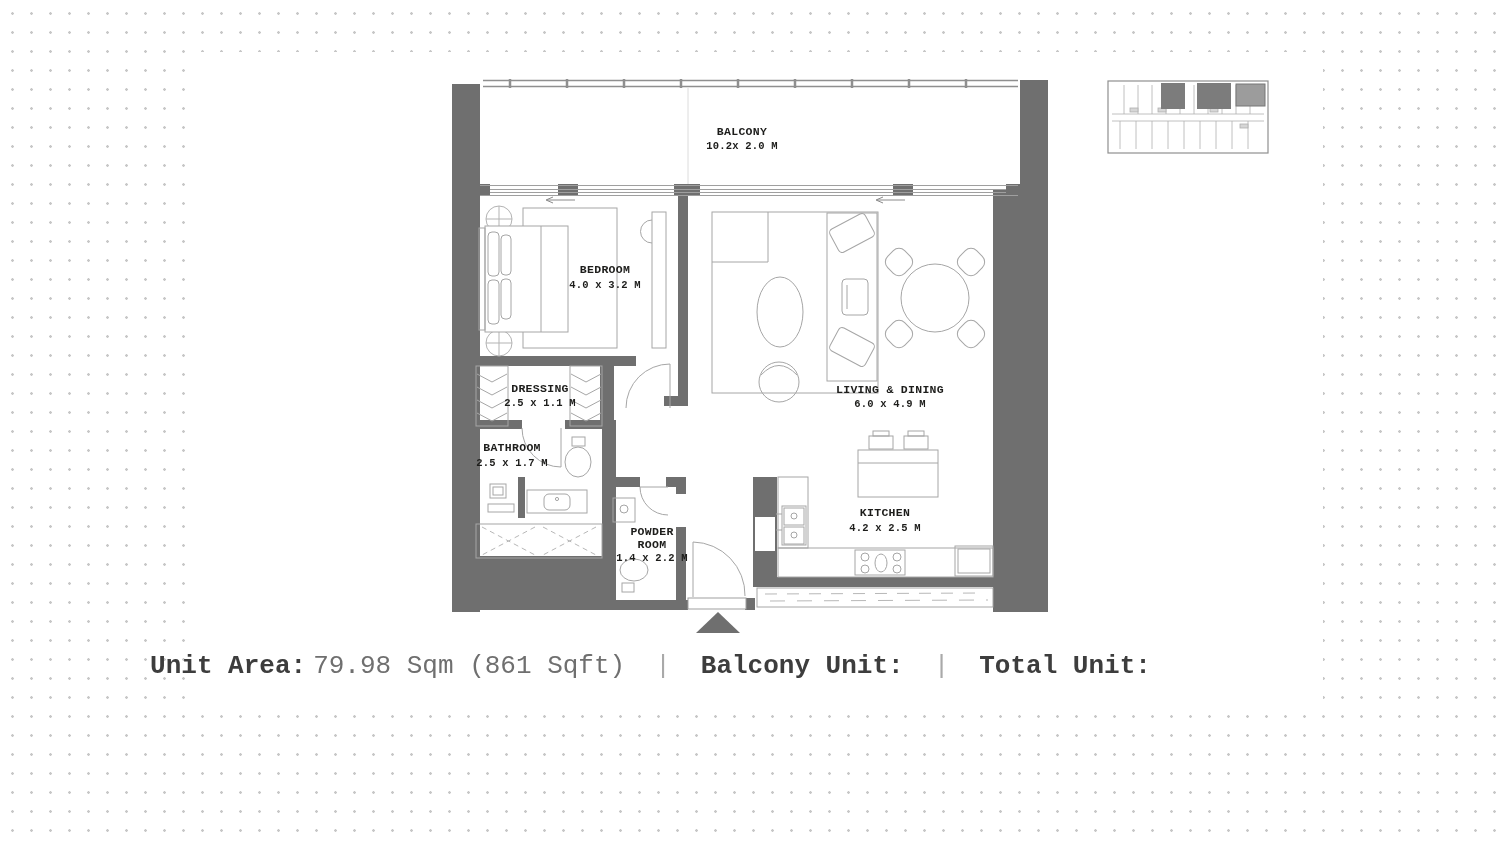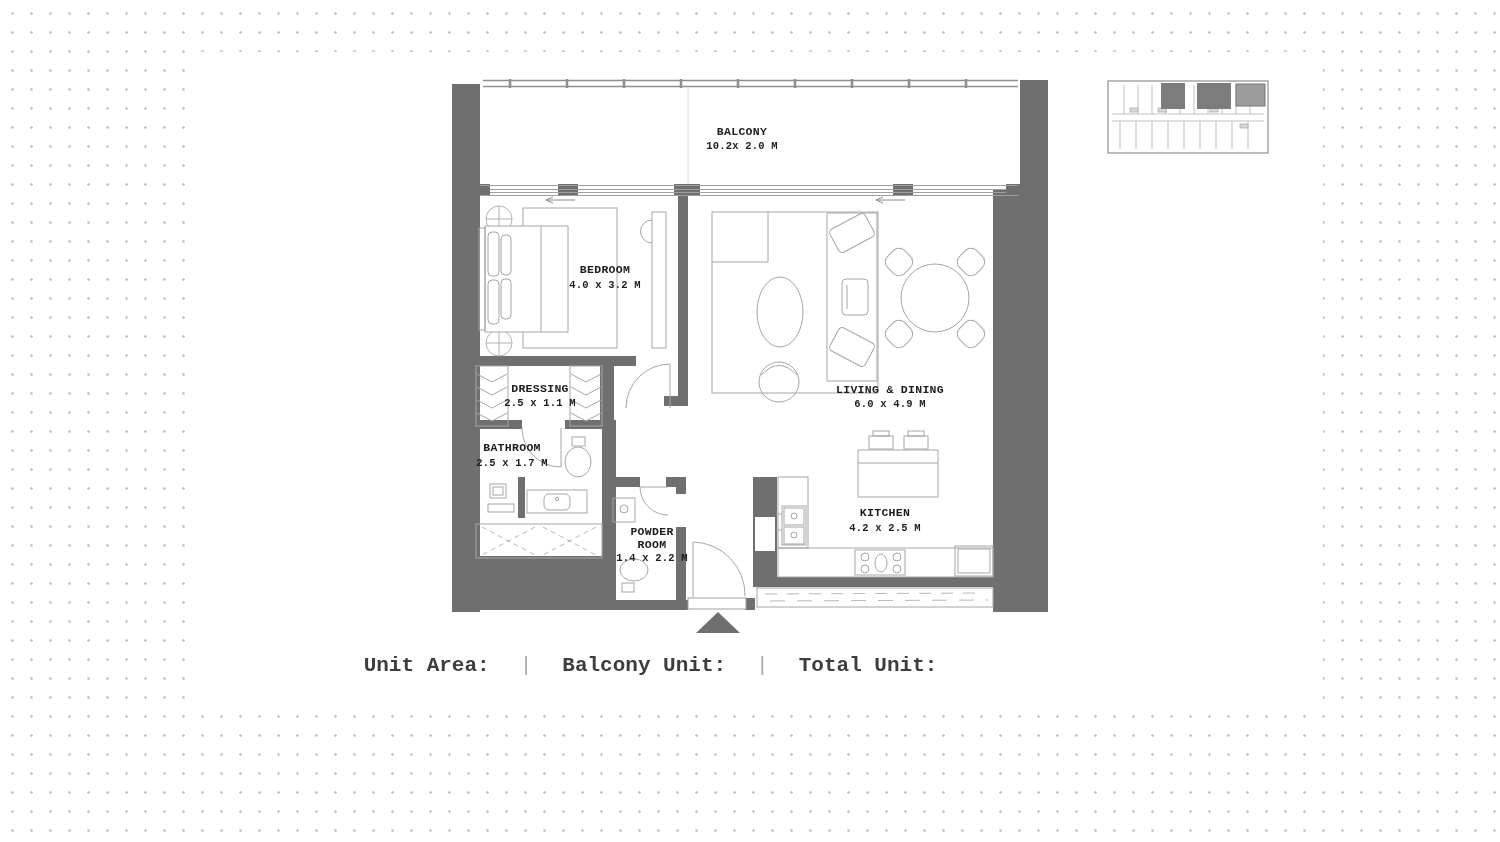--- a/index.html
+++ b/index.html
@@ -4,21 +4,21 @@
 <style>
   html,body{margin:0;padding:0;}
   body{width:1500px;height:842px;font-family:"Liberation Sans",sans-serif;background:#fff;}
   .stage{position:relative;width:1500px;height:842px;overflow:hidden;background:#fff;
     background-image:radial-gradient(circle,#c7c7c7 1.2px,rgba(255,255,255,0) 1.5px);
     background-size:19px 19px;background-position:3px 4px;font-family:Liberation Mono, monospace;}
   .mask{position:absolute;left:185px;top:52px;width:1138px;height:655px;background:#fff;}
   svg{position:absolute;left:0;top:0;}
   .room-name{font-weight:bold;font-size:11.5px;letter-spacing:.3px;}
   .room-dims{font-weight:bold;font-size:10.5px;letter-spacing:.2px;}
-  .footer{position:absolute;left:0;top:652px;width:1301px;display:flex;justify-content:center;align-items:center;font-size:21px;line-height:28px;}
+  .footer{position:absolute;left:0;top:652px;width:1301px;display:flex;justify-content:center;align-items:center;font-size:26px;line-height:28px;}
   .footer .grp{display:flex;gap:7px;white-space:nowrap;}
   .footer .lbl{font-weight:bold;color:#3d3d3d;}
   .footer .val{color:#6f6f6f;}
   .footer .sep{color:#a9a9a9;margin:0 30px;font-weight:400;}
 </style>
 </head>
 <body>
 
 <div class="stage">
   <div class="mask"></div>
@@ -288,20 +288,21 @@
       <text class="room-dims" x="890" y="407">6.0 x 4.9 M</text>
 
       <text class="room-name" x="885" y="516">KITCHEN</text>
       <text class="room-dims" x="885" y="531">4.2 x 2.5 M</text>
     </g>
   </svg>
 
   <div class="footer">
     <span class="grp">
       <span class="lbl">Unit Area:</span>
+      <span class="val">79.98 Sqm (861 Sqft)</span>
     </span>
     <span class="sep">|</span>
     <span class="grp">
       <span class="lbl">Balcony Unit:</span>
     </span>
     <span class="sep">|</span>
     <span class="grp">
       <span class="lbl">Total Unit:</span>
     </span>
   </div>

